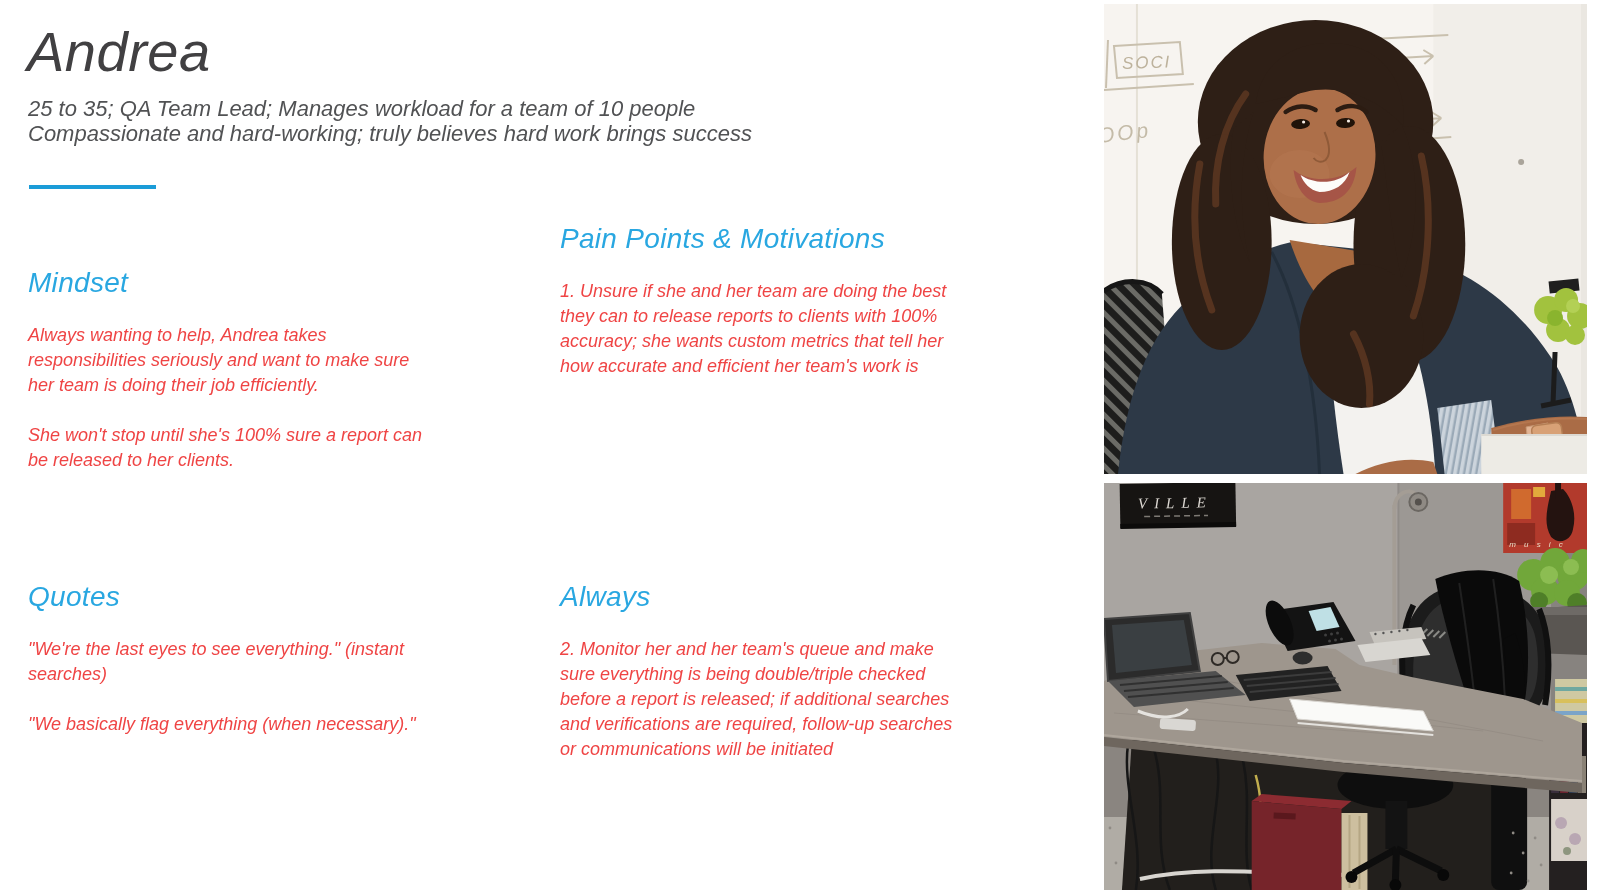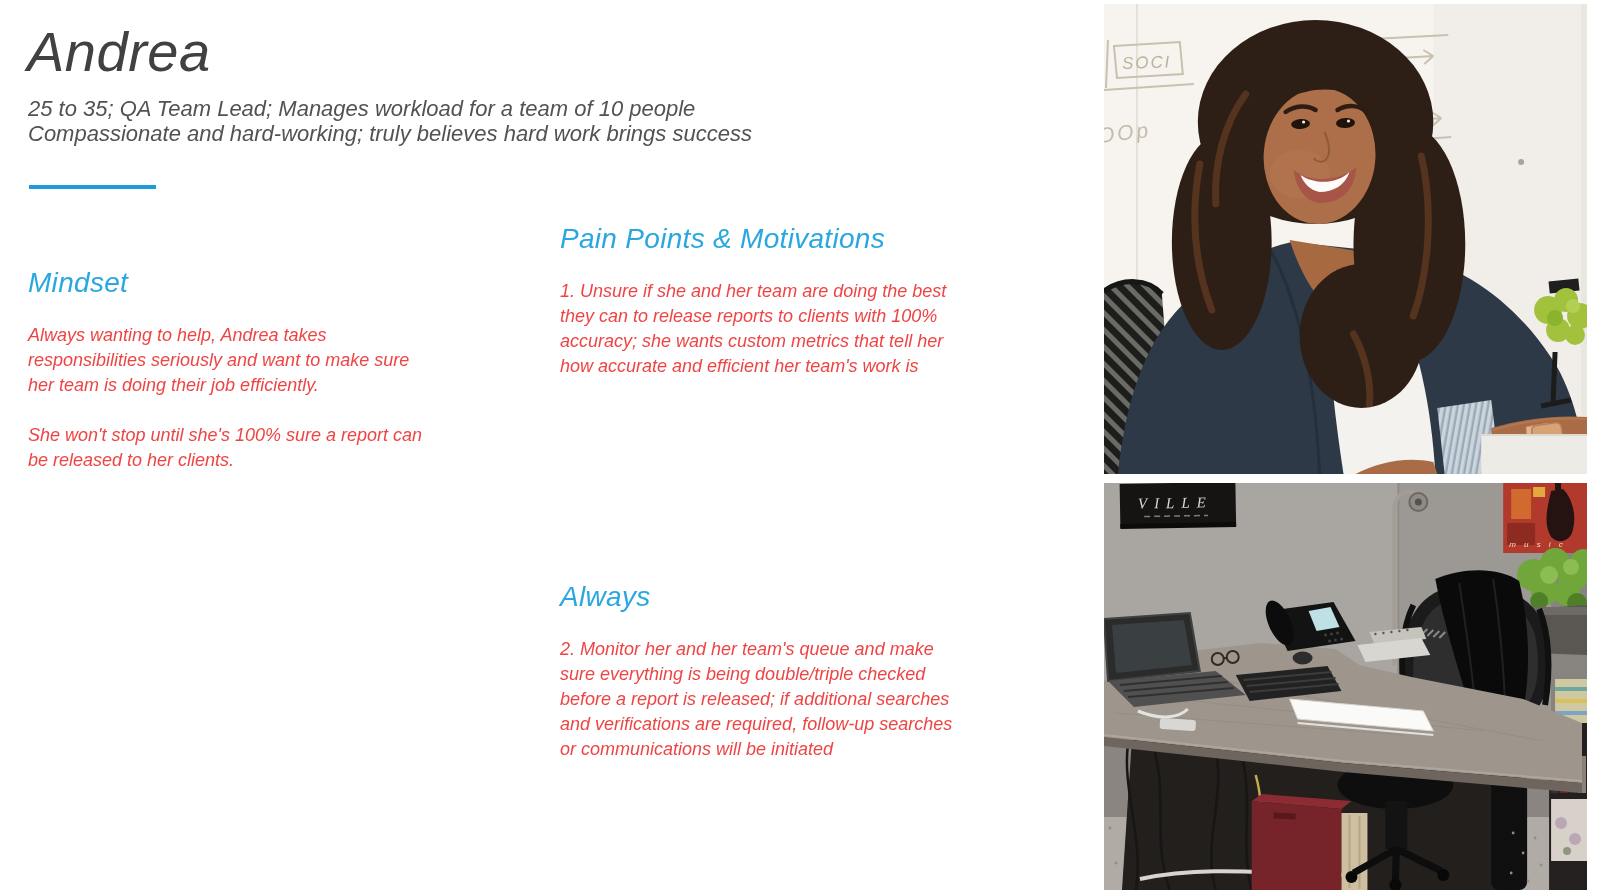--- a/index.html
+++ b/index.html
@@ -62,20 +62,26 @@
   </section>
 
   <section class="sec sec-pain">
     <h2>Pain Points &amp; Motivations</h2>
     <p>1. Unsure if she and her team are doing the best
 they can to release reports to clients with 100%
 accuracy; she wants custom metrics that tell her
 how accurate and efficient her team's work is</p>
   </section>
 
+  <section class="sec sec-quotes">
+    <h2>Quotes</h2>
+    <p>"We're the last eyes to see everything." (instant
+searches)</p>
+    <p>"We basically flag everything (when necessary)."</p>
+  </section>
 
   <section class="sec sec-goals">
     <h2>Always</h2>
     <p>2. Monitor her and her team's queue and make
 sure everything is being double/triple checked
 before a report is released; if additional searches
 and verifications are required, follow-up searches
 or communications will be initiated</p>
   </section>
 

